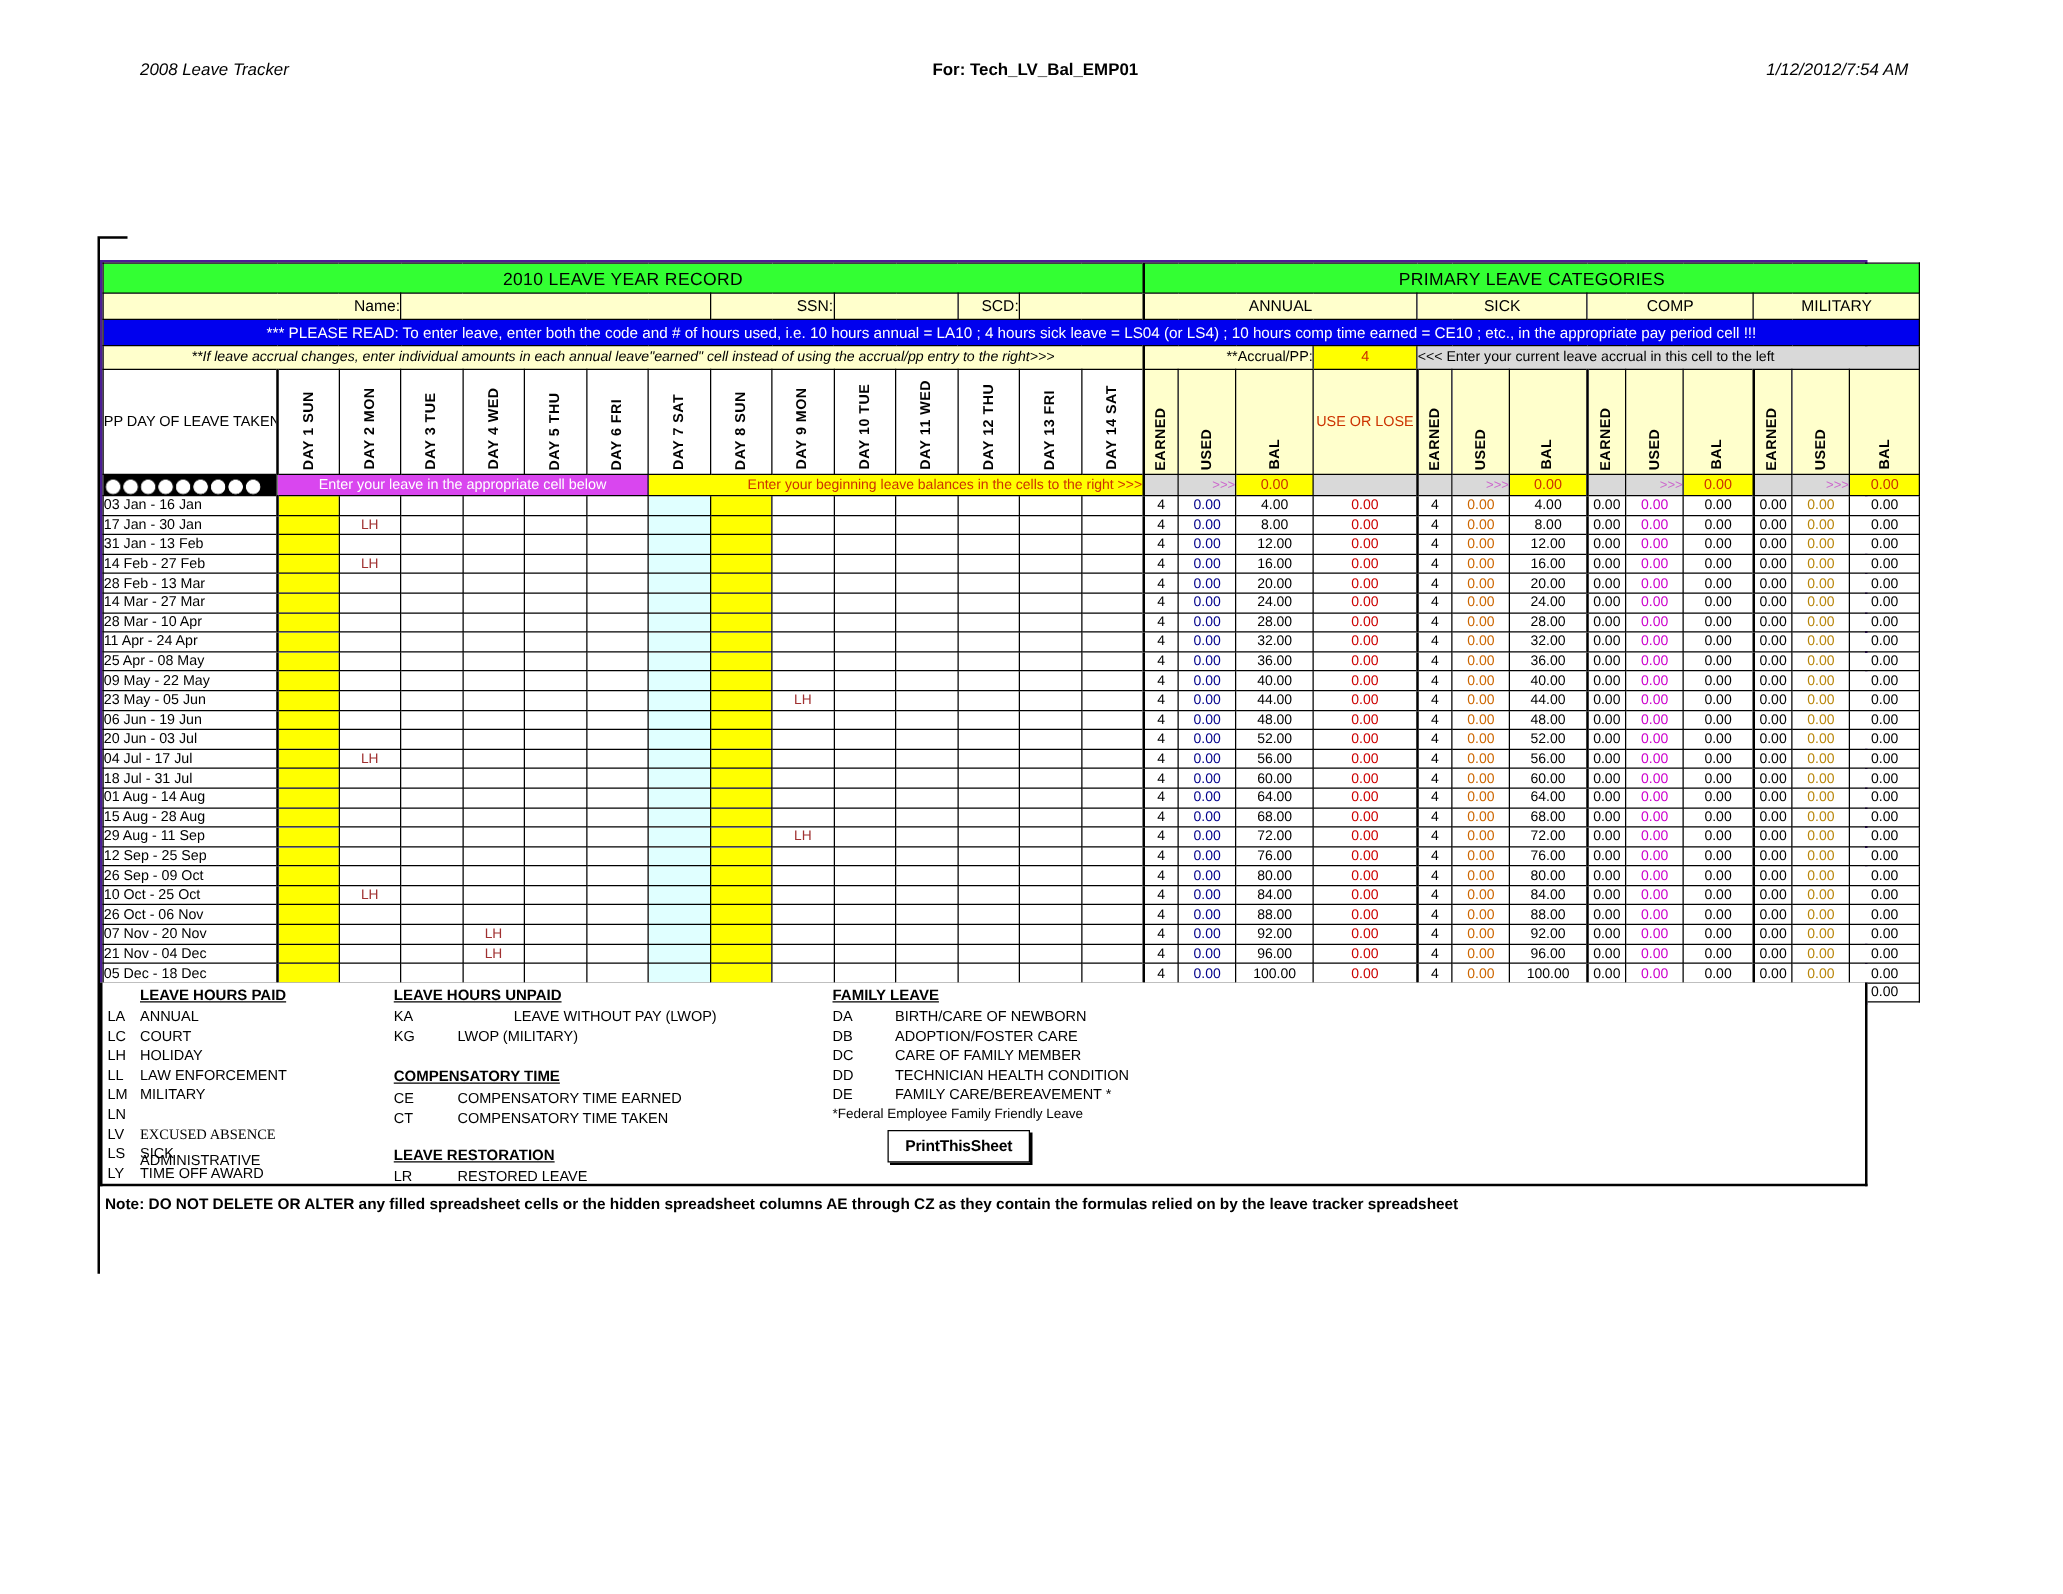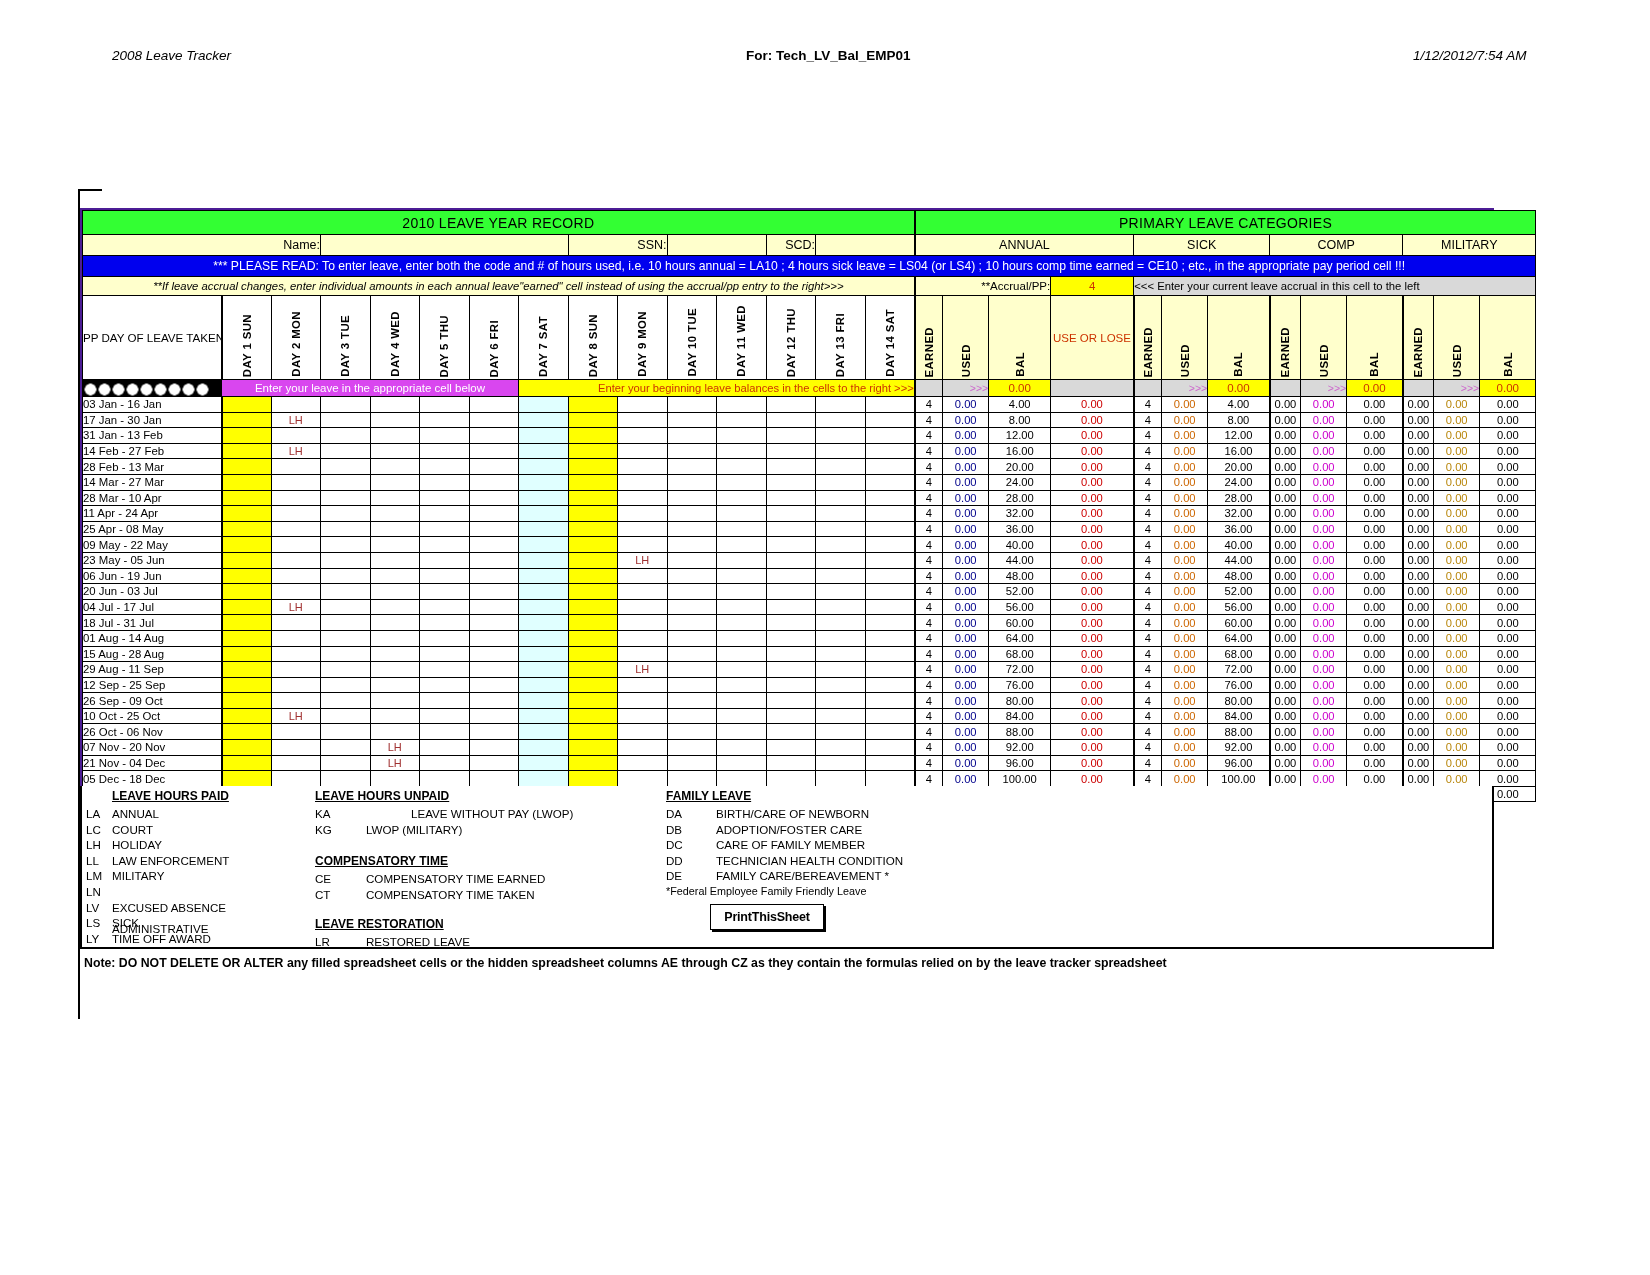--- a/index.html
+++ b/index.html
@@ -1199,21 +1199,21 @@
         <div class="lg-desc" style="left: 30px; top: 36.6px;">COURT</div>
         <div class="lg-code" style="left: 4px; top: 52.2px;">LH</div>
         <div class="lg-desc" style="left: 30px; top: 52.2px;">HOLIDAY</div>
         <div class="lg-code" style="left: 4px; top: 67.8px;">LL</div>
         <div class="lg-desc" style="left: 30px; top: 67.8px;">LAW ENFORCEMENT</div>
         <div class="lg-code" style="left: 4px; top: 83.4px;">LM</div>
         <div class="lg-desc" style="left: 30px; top: 83.4px;">MILITARY</div>
         <div class="lg-code" style="left: 4px; top: 99px;">LN</div>
         <div class="lg-desc" style="left: 30px; top: 99px; margin-top: 37px;">ADMINISTRATIVE</div>
         <div class="lg-code" style="left: 4px; top: 114.6px;">LV</div>
-        <div class="lg-desc" style="left: 30px; top: 114.6px;">EXCUSED ABSENCE</div>
+        <div class="lg-desc" style="left: 30px; top: 114.6px; font-family: Liberation Serif, serif;">EXCUSED ABSENCE</div>
         <div class="lg-code" style="left: 4px; top: 130.2px;">LS</div>
         <div class="lg-desc" style="left: 30px; top: 130.2px;">SICK</div>
         <div class="lg-code" style="left: 4px; top: 145.8px;">LY</div>
         <div class="lg-desc" style="left: 30px; top: 145.8px;">TIME OFF AWARD</div>
         <div class="lg-title" style="left: 233px; top: 3px;">LEAVE HOURS UNPAID</div>
         <div class="lg-code" style="left: 233px; top: 21px;">KA</div>
         <div class="lg-desc" style="left: 284px; top: 21px; margin-left: 45px;">LEAVE WITHOUT PAY (LWOP)</div>
         <div class="lg-code" style="left: 233px; top: 36.6px;">KG</div>
         <div class="lg-desc" style="left: 284px; top: 36.6px;">LWOP (MILITARY)</div>
         <div class="lg-title" style="left: 233px; top: 68px;">COMPENSATORY TIME</div>

